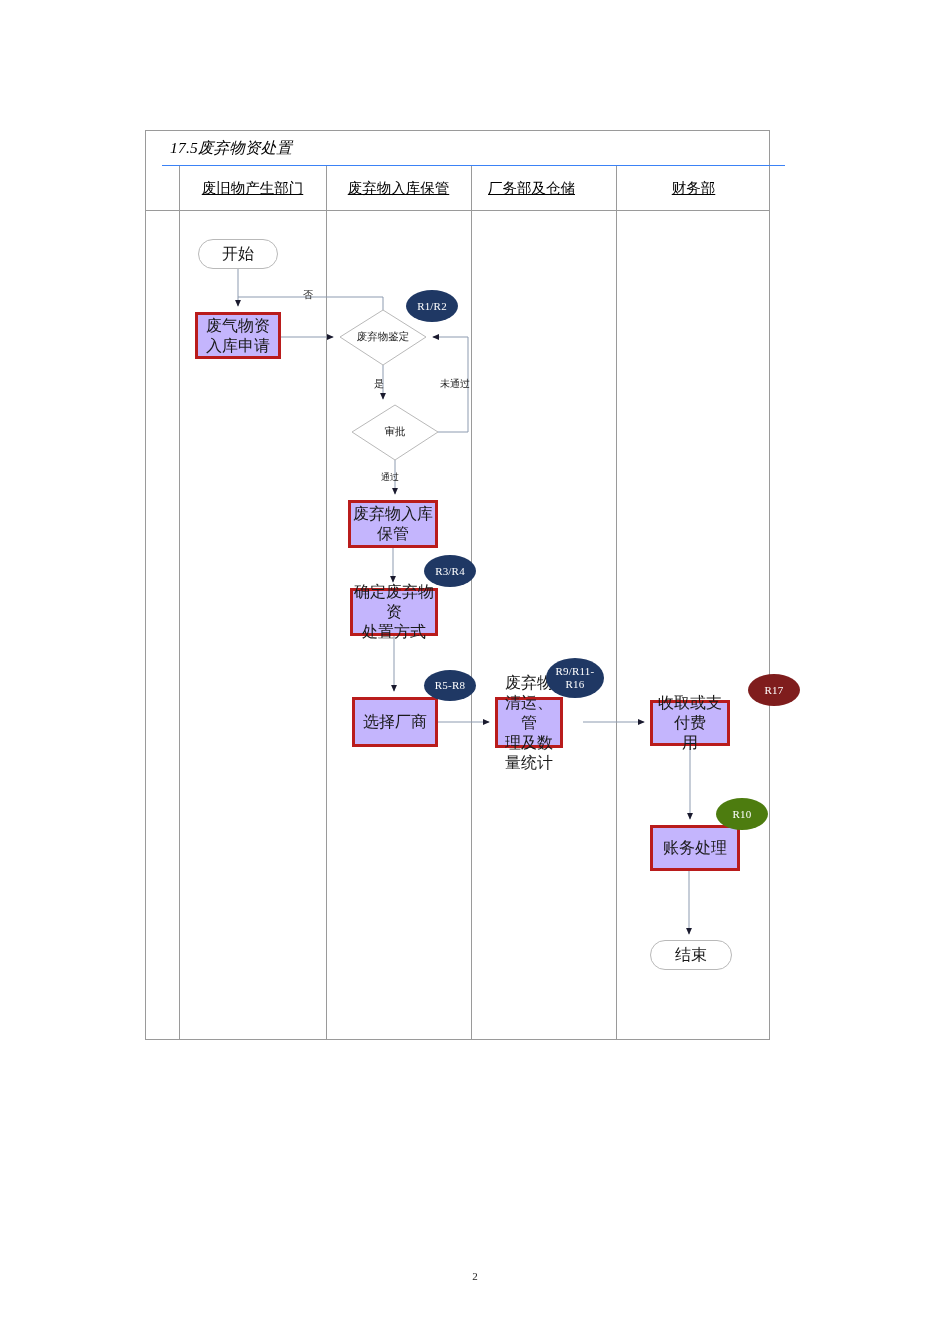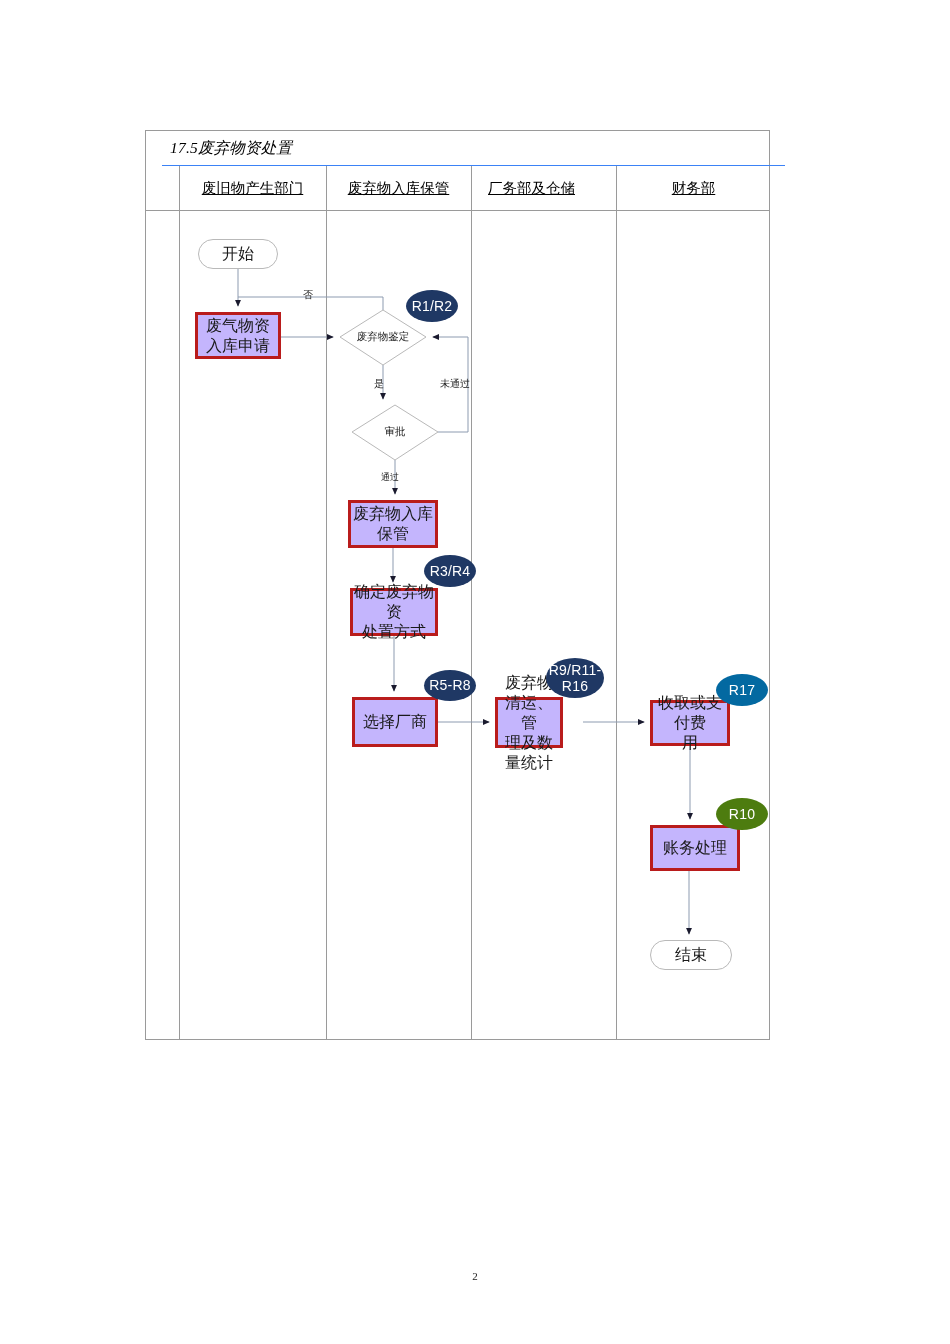--- a/index.html
+++ b/index.html
@@ -133,23 +133,23 @@
 
   
   .badge {
     position: absolute;
     border-radius: 50%;
     display: flex;
     align-items: center;
     justify-content: center;
     text-align: center;
     color: #ffffff;
-    font-size: 14px;
+    font-size: 11px;
     line-height: 1.15;
-    font-family: Liberation Sans, sans-serif;
+    font-family: Liberation Serif, serif;
     letter-spacing: .2px;
   }
 
   .pagenum {
     position: absolute;
     left: 0;
     top: 1270px;
     width: 950px;
     text-align: center;
     font-size: 11px;
@@ -293,21 +293,21 @@
     <span>R5-R8</span>
   </div>
 
   <div class="badge" style="left:546px; top:658px; width:58px; height:40px; background:#1F3864;">
     <div>
       <div>R9/R11-</div>
       <div>R16</div>
     </div>
   </div>
 
-  <div class="badge" style="left:716px; top:674px; width:52px; height:32px; background:#0369a1;">
+  <div class="badge" style="left:748px; top:674px; width:52px; height:32px; background:#7f1d1d;">
     <span>R17</span>
   </div>
 
   <div class="badge" style="left:716px; top:798px; width:52px; height:32px; background:#4d7c0f;">
     <span>R10</span>
   </div>
 
   <div class="pagenum">2</div>
 
 </div>

